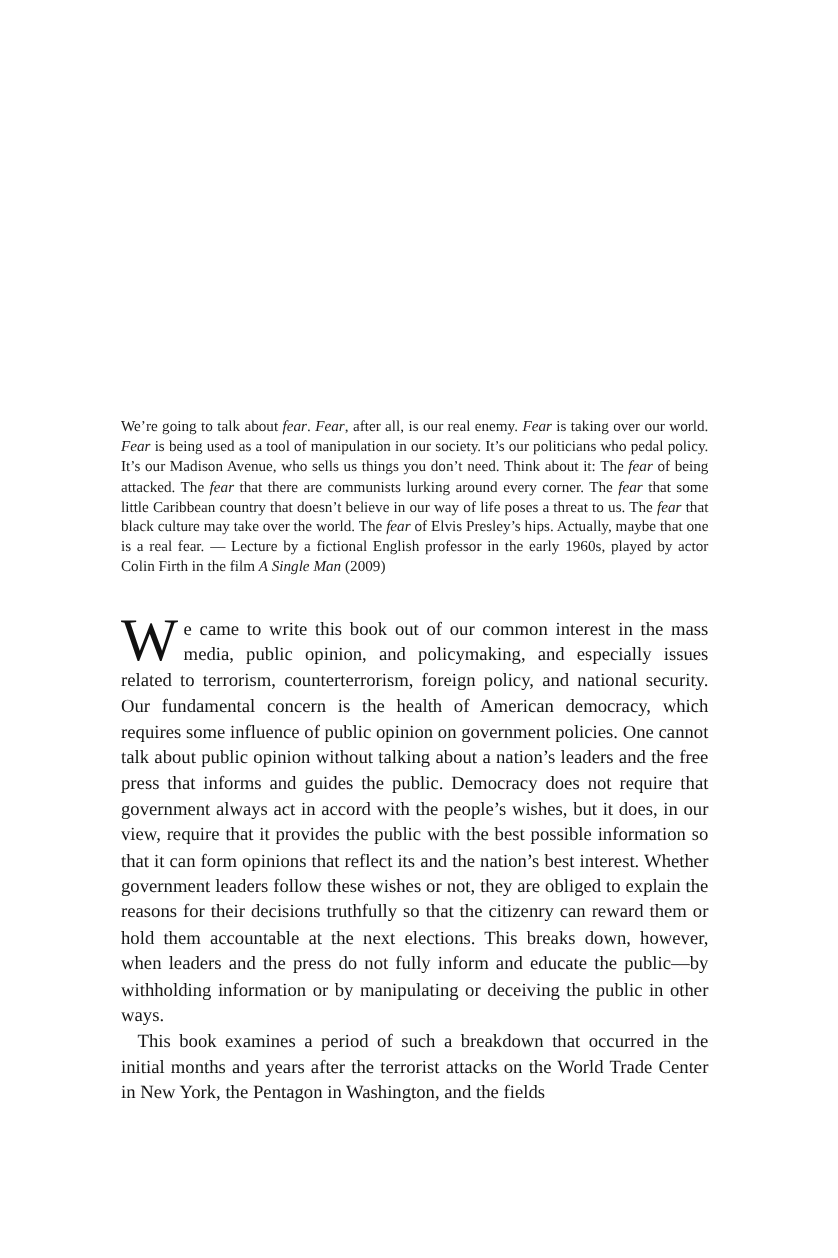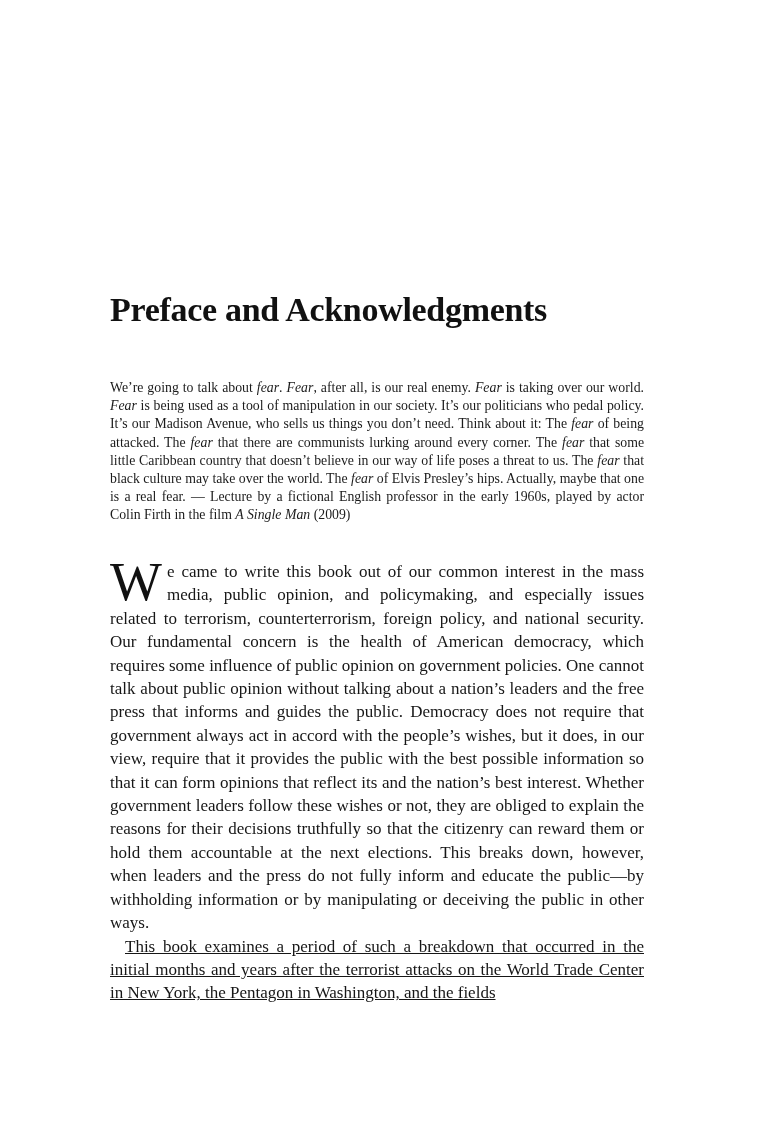--- a/index.html
+++ b/index.html
@@ -49,37 +49,35 @@
     font-size: 17px;
     line-height: 23.4px;
     text-align: justify;
     color: #161616;
   }
   .para {
     margin: 0;
   }
   .para-indent {
     text-indent: 15px;
-    text-decoration: underline;
   }
   .dropcap {
     float: left;
     font-size: 55px;
     line-height: 43px;
     margin: 0 5px 0 0;
     font-weight: 400;
     color: #111111;
   }
 </style>
 </head>
 <body>
 
 <div class="page">
 
-  <h1 class="chapter-title">Preface and Acknowledgments</h1>
 
   <p class="epigraph"><span>We’re going to talk about </span><em>fear</em><span>. </span><em>Fear</em><span>, after all, is our real enemy. </span><em>Fear</em><span> is taking over our world. </span><em>Fear</em><span> is being used as a tool of manipulation in our society. It’s our politicians who pedal policy. It’s our Madison Avenue, who sells us things you don’t need. Think about it: The </span><em>fear</em><span> of being attacked. The </span><em>fear</em><span> that there are communists lurking around every corner. The </span><em>fear</em><span> that some little Caribbean country that doesn’t believe in our way of life poses a threat to us. The </span><em>fear</em><span> that black culture may take over the world. The </span><em>fear</em><span> of Elvis Presley’s hips. Actually, maybe that one is a real fear. — Lecture by a fictional English professor in the early 1960s, played by actor Colin Firth in the film </span><em>A Single Man</em><span> (2009)</span></p>
 
   <div class="body-text">
     <p class="para">
       <span class="dropcap">W</span><span>e came to write this book out of our common interest in the mass media, public opinion, and policymaking, and especially issues related to terrorism, counterterrorism, foreign policy, and national security. Our fundamental concern is the health of American democracy, which requires some influence of public opinion on government policies. One cannot talk about public opinion without talking about a nation’s leaders and the free press that informs and guides the public. Democracy does not require that government always act in accord with the people’s wishes, but it does, in our view, require that it provides the public with the best possible information so that it can form opinions that reflect its and the nation’s best interest. Whether government leaders follow these wishes or not, they are obliged to explain the reasons for their decisions truthfully so that the citizenry can reward them or hold them accountable at the next elections. This breaks down, however, when leaders and the press do not fully inform and educate the public—by withholding information or by manipulating or deceiving the public in other ways.</span>
     </p>
     <p class="para para-indent">This book examines a period of such a breakdown that occurred in the initial months and years after the terrorist attacks on the World Trade Center in New York, the Pentagon in Washington, and the fields</p>
   </div>
 

